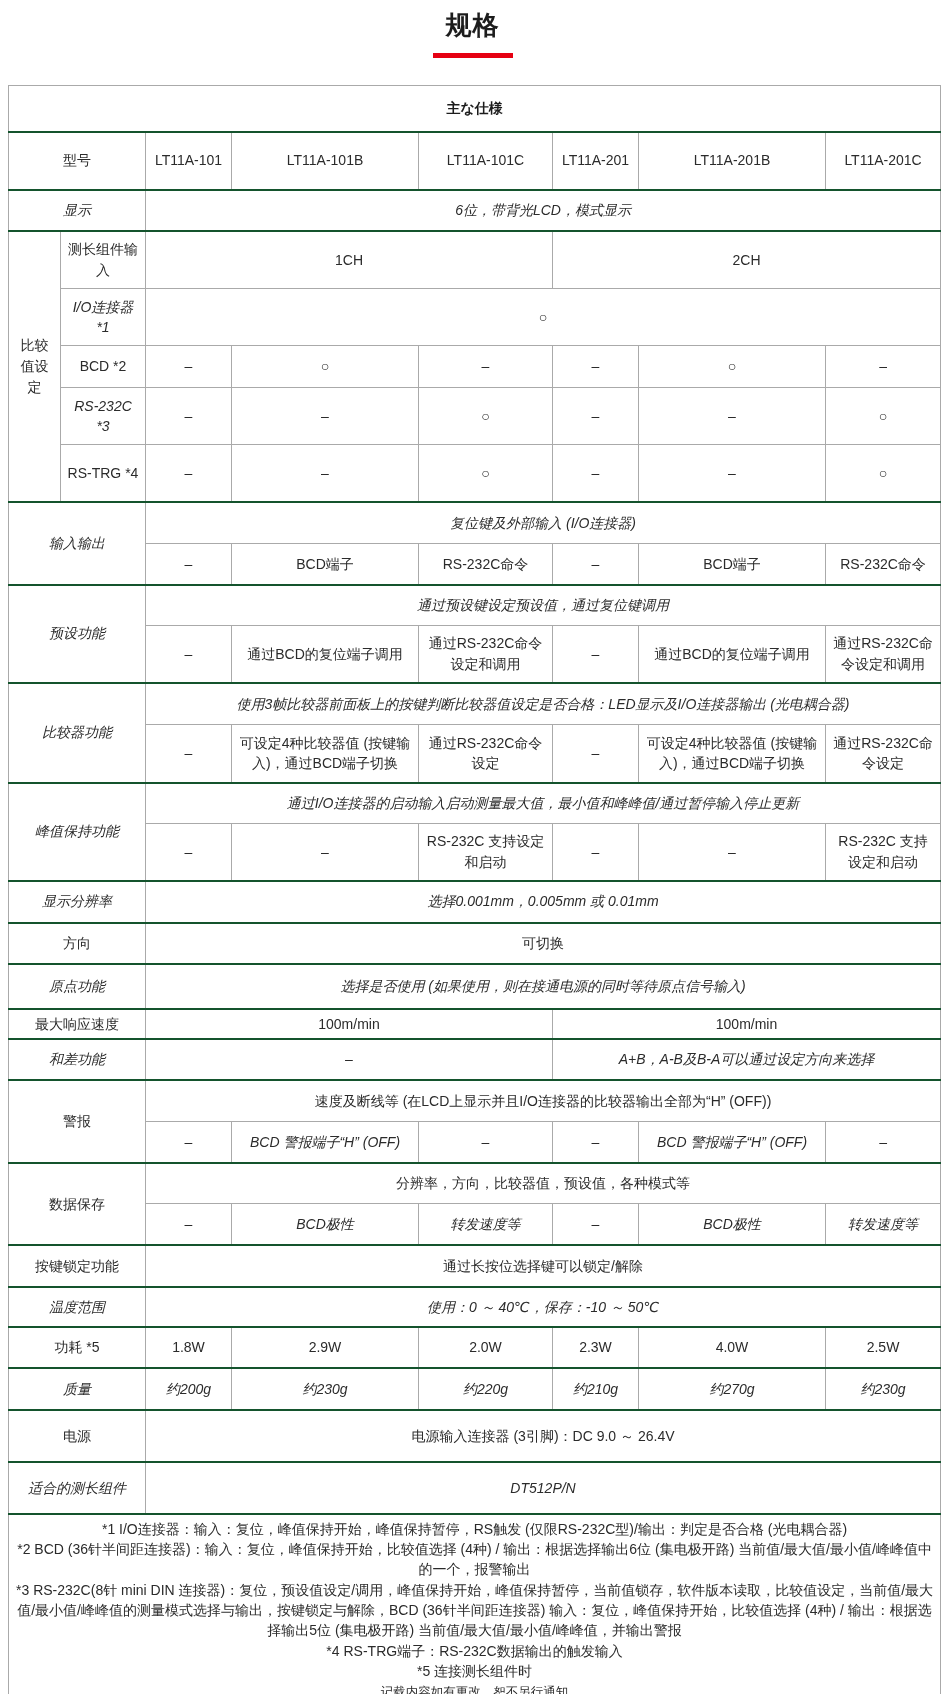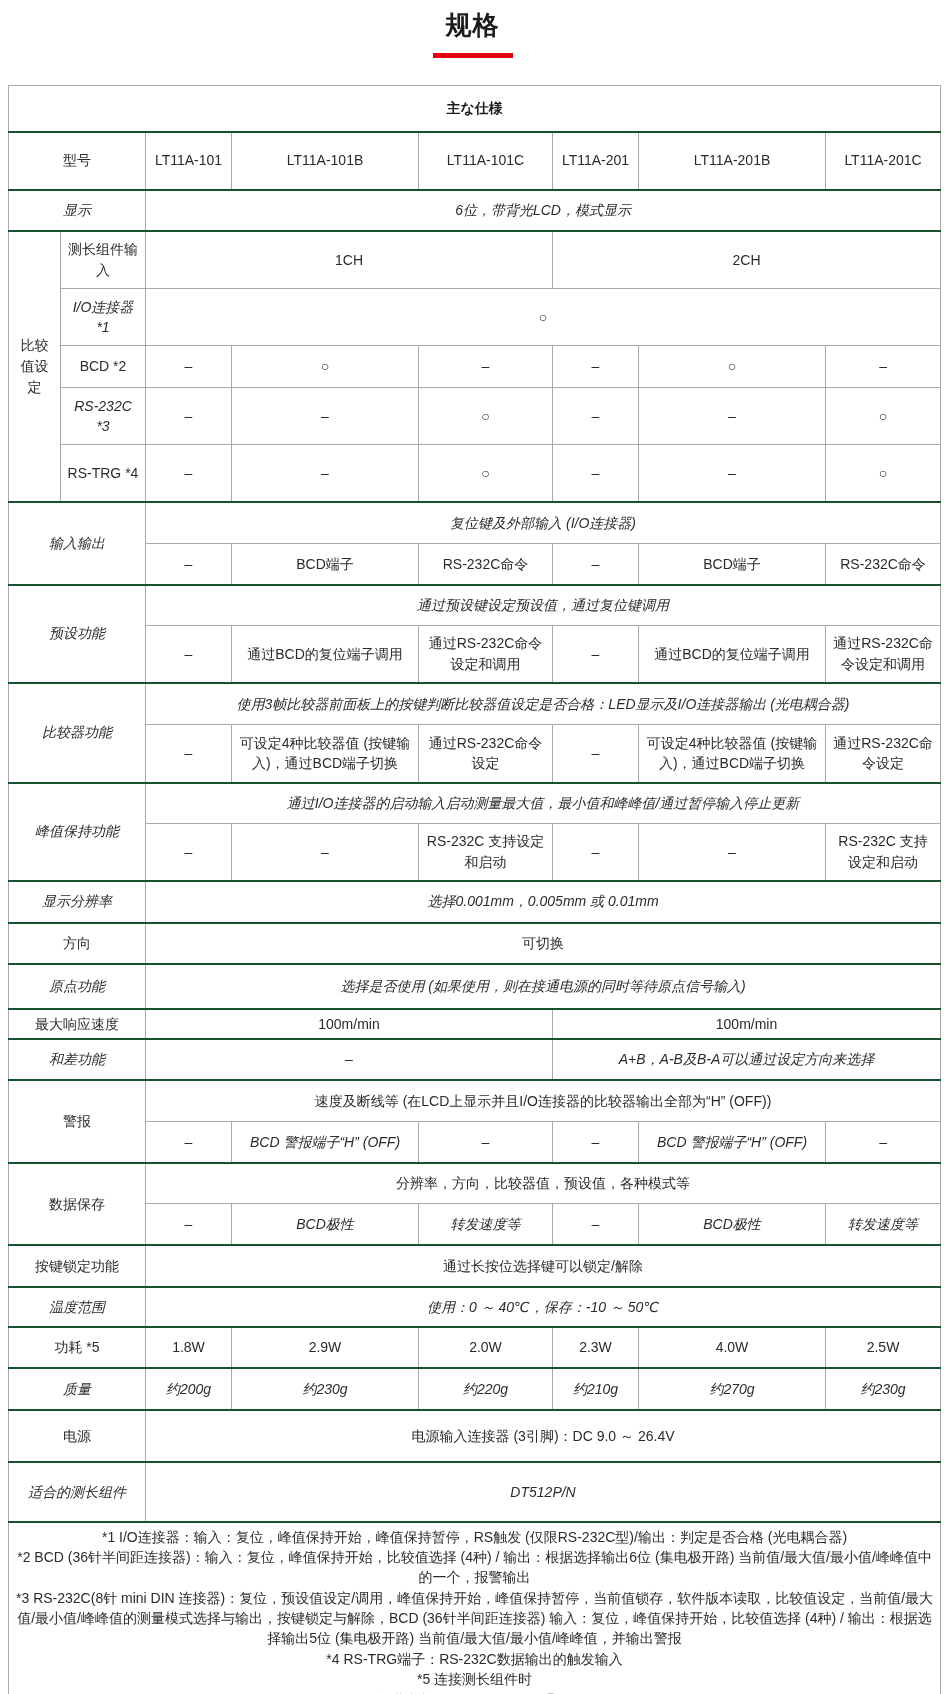--- a/index.html
+++ b/index.html
@@ -251,21 +251,21 @@
     <td class="g">约210g</td>
     <td class="g">约270g</td>
     <td class="g">约230g</td>
   </tr>
 
   <tr class="gt" style="height:52px">
     <td class="lbl" colspan="2">电源</td>
     <td colspan="6">电源输入连接器 (3引脚)：DC 9.0 ～ 26.4V</td>
   </tr>
 
-  <tr class="gt" style="height:60px">
+  <tr class="gt" style="height:52px">
     <td class="lbl g" colspan="2">适合的测长组件</td>
     <td class="g" colspan="6">DT512P/N</td>
   </tr>
 
   <tr class="gt">
     <td class="foot" colspan="8">
       <div>*1 I/O连接器：输入：复位，峰值保持开始，峰值保持暂停，RS触发 (仅限RS-232C型)/输出：判定是否合格 (光电耦合器)</div>
       <div>*2 BCD (36针半间距连接器)：输入：复位，峰值保持开始，比较值选择 (4种) / 输出：根据选择输出6位 (集电极开路) 当前值/最大值/最小值/峰峰值中的一个，报警输出</div>
       <div>*3 RS-232C(8针 mini DIN 连接器)：复位，预设值设定/调用，峰值保持开始，峰值保持暂停，当前值锁存，软件版本读取，比较值设定，当前值/最大值/最小值/峰峰值的测量模式选择与输出，按键锁定与解除，BCD (36针半间距连接器) 输入：复位，峰值保持开始，比较值选择 (4种) / 输出：根据选择输出5位 (集电极开路) 当前值/最大值/最小值/峰峰值，并输出警报</div>
       <div>*4 RS-TRG端子：RS-232C数据输出的触发输入</div>

